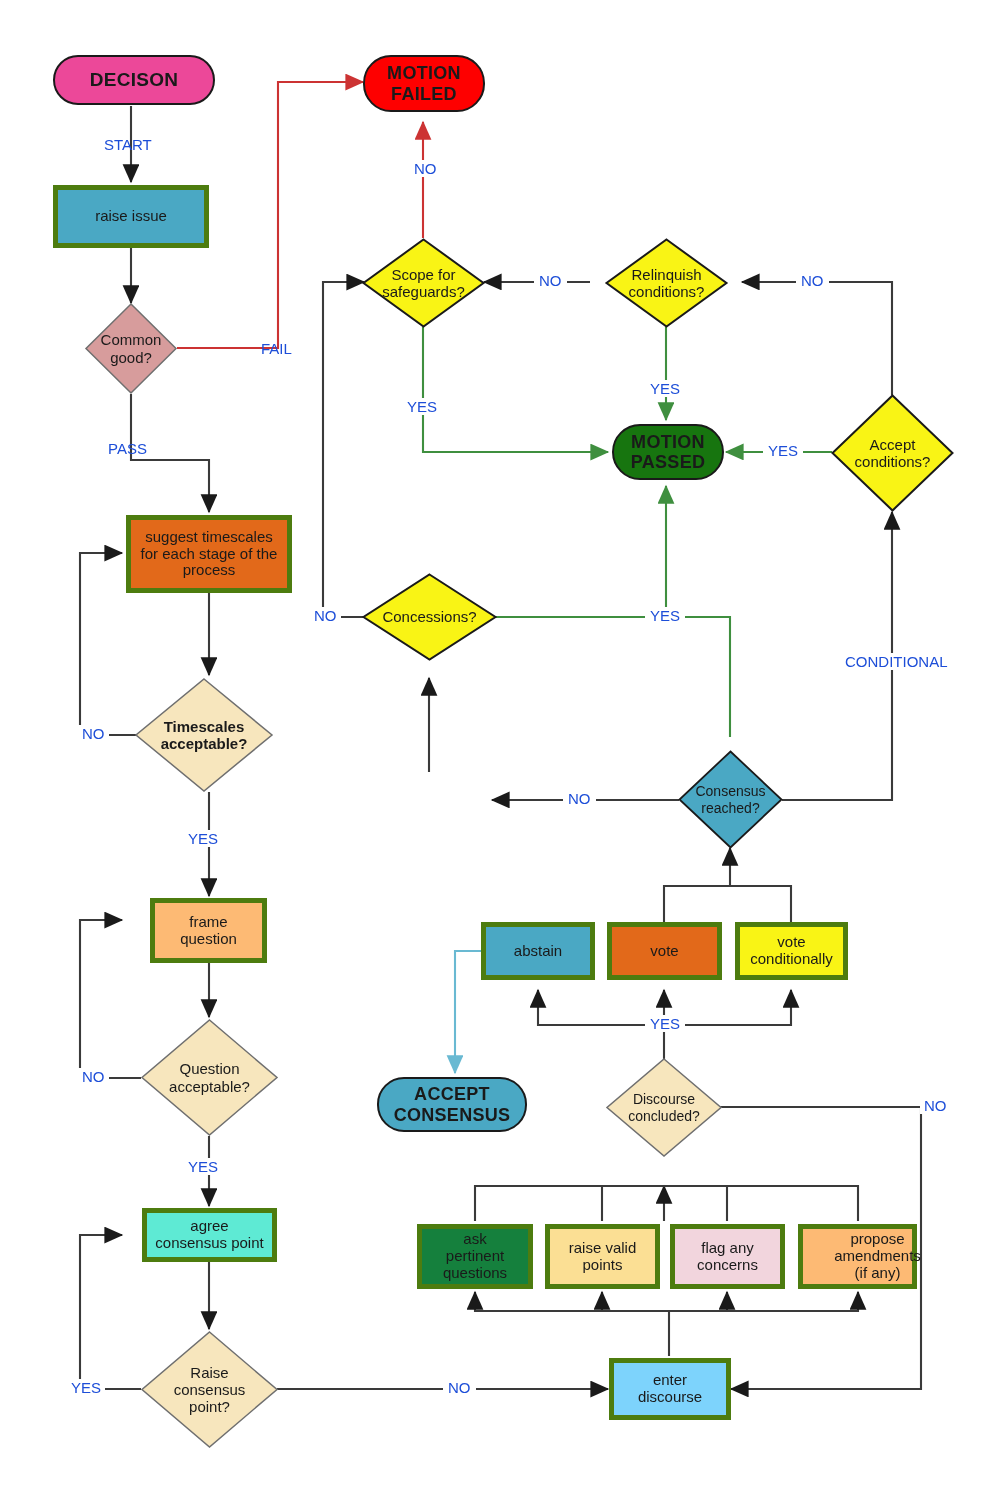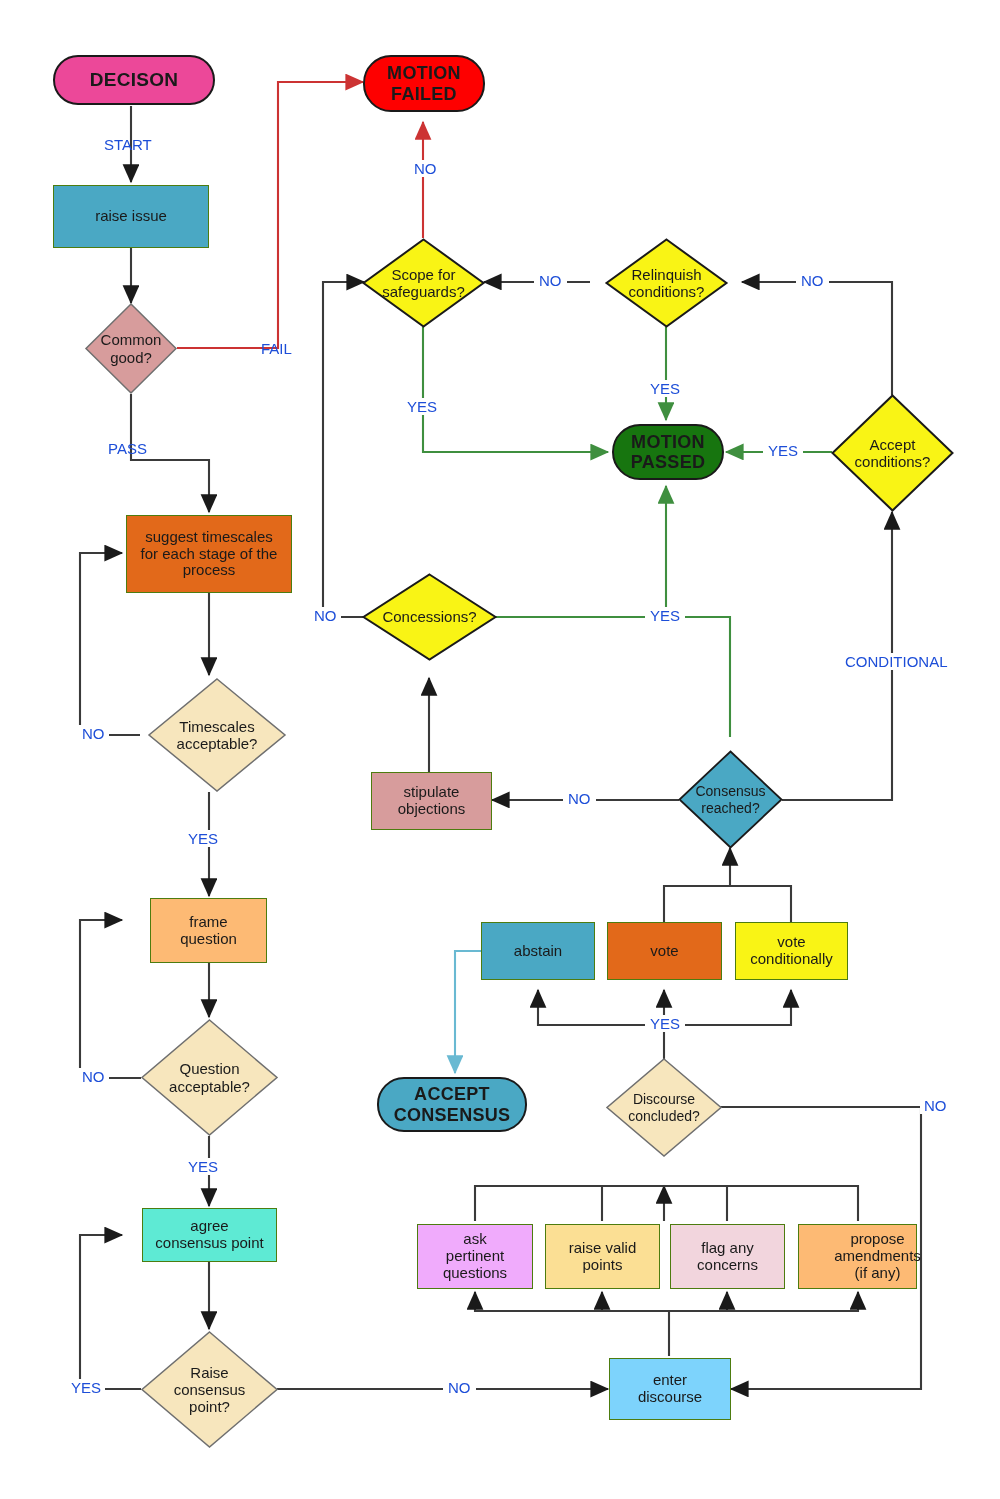--- a/index.html
+++ b/index.html
@@ -2,21 +2,21 @@
 <html><head>
 <meta charset="utf-8">
 <style>
   html,body{margin:0;padding:0;background:#ffffff;}
   body{width:1000px;height:1499px;overflow:hidden;
        font-family:"Liberation Sans","DejaVu Sans",sans-serif;}
   #canvas{position:relative;width:1000px;height:1499px;background:#fff;}
   svg#wires{position:absolute;left:0;top:0;width:1000px;height:1499px;}
   .node{position:absolute;box-sizing:border-box;display:flex;align-items:center;
         justify-content:center;text-align:center;color:#1a1a1a;line-height:1.12;}
-  .rect{border:1px solid #4d7c0f;font-size:15px;}
+  .rect{border:5px solid #4d7c0f;font-size:15px;}
   .term{border:2px solid #1a1a1a;font-weight:bold;font-size:19px;letter-spacing:.3px;}
   .diamond-wrap{position:absolute;}
   .diamond-wrap svg{position:absolute;left:0;top:0;overflow:visible;}
   .dlabel{position:absolute;left:0;top:0;width:100%;height:100%;display:flex;
           align-items:center;justify-content:center;text-align:center;font-size:15px;
           color:#1a1a1a;line-height:1.15;}
   .edgelabel{position:absolute;font-size:15px;color:#1d4ed8;white-space:nowrap;}
 </style>
 </head>
 <body>
@@ -154,39 +154,35 @@
   <div class="node rect" style="left:150px;top:898px;width:117px;height:65px;background:#fdba74;white-space:pre-line;">
     <span>frame
 question</span>
   </div>
 
   <div class="node rect" style="left:142px;top:1208px;width:135px;height:54px;background:#5eead4;white-space:pre-line;">
     <span>agree
 consensus point</span>
   </div>
 
-  <div class="node rect" style="left:371px;top:772px;width:121px;height:58px;background:#d79c9c;white-space:pre-line;">
-    <span>stipulate
-objections</span>
-  </div>
 
   <div class="node rect" style="left:481px;top:922px;width:114px;height:58px;background:#4aa8c4;">
     <span>abstain</span>
   </div>
 
   <div class="node rect" style="left:607px;top:922px;width:115px;height:58px;background:#e2691a;">
     <span>vote</span>
   </div>
 
   <div class="node rect" style="left:735px;top:922px;width:113px;height:58px;background:#f9f415;white-space:pre-line;">
     <span>vote
 conditionally</span>
   </div>
 
-  <div class="node rect" style="left:417px;top:1224px;width:116px;height:65px;background:#f0abfc;white-space:pre-line;">
+  <div class="node rect" style="left:417px;top:1224px;width:116px;height:65px;background:#15803d;white-space:pre-line;">
     <span>ask
 pertinent
 questions</span>
   </div>
 
   <div class="node rect" style="left:545px;top:1224px;width:115px;height:65px;background:#fbdf94;white-space:pre-line;">
     <span>raise valid
 points</span>
   </div>
 
@@ -207,21 +203,21 @@
   </div>
 
   <div class="diamond-wrap" style="left:85px;top:303px;width:92px;height:91px;">
     <svg width="92" height="91" viewBox="0 0 92 91">
       <polygon points="46,1 91,45.5 46,90 1,45.5" fill="#d79c9c" stroke="#6f6f6f" stroke-width="1.5"></polygon>
     </svg>
     <div class="dlabel" style="white-space:pre-line;">Common
 good?</div>
   </div>
 
-  <div class="diamond-wrap" style="left:148px;top:678px;width:138px;height:114px;">
+  <div class="diamond-wrap" style="left:135px;top:678px;width:138px;height:114px;font-weight:bold;">
     <svg width="138" height="114" viewBox="0 0 138 114">
       <polygon points="69,1 137,57 69,113 1,57" fill="#f7e6bd" stroke="#6f6f6f" stroke-width="1.5"></polygon>
     </svg>
     <div class="dlabel" style="white-space:pre-line;">Timescales
 acceptable?</div>
   </div>
 
   <div class="diamond-wrap" style="left:141px;top:1019px;width:137px;height:117px;">
     <svg width="137" height="117" viewBox="0 0 137 117">
       <polygon points="68.5,1 136,58.5 68.5,116 1,58.5" fill="#f7e6bd" stroke="#6f6f6f" stroke-width="1.5"></polygon>

